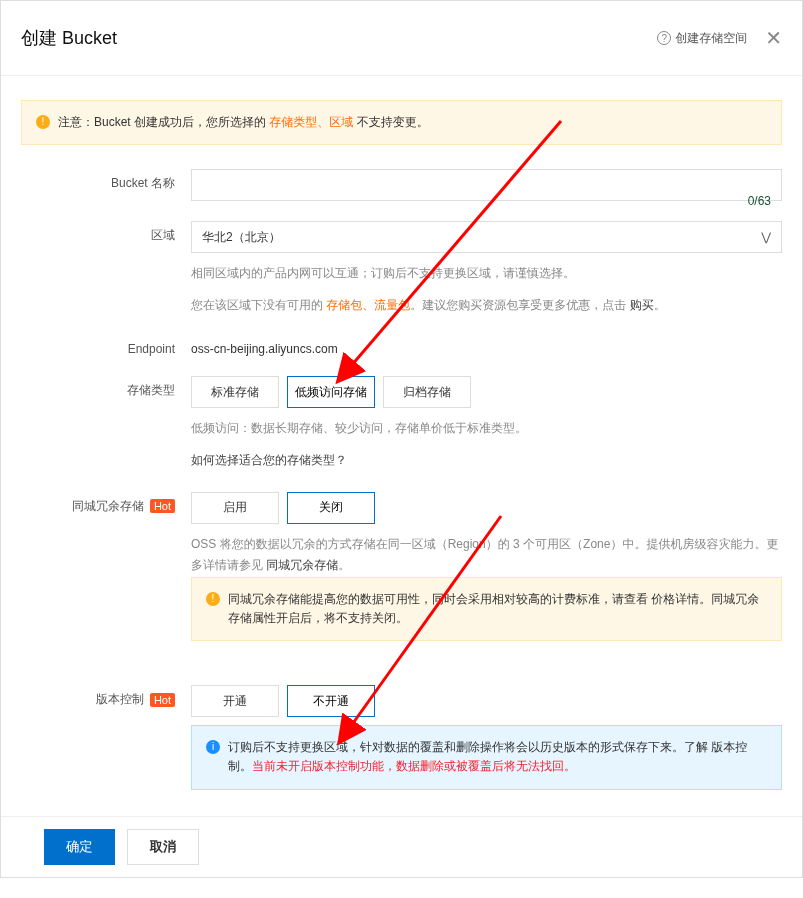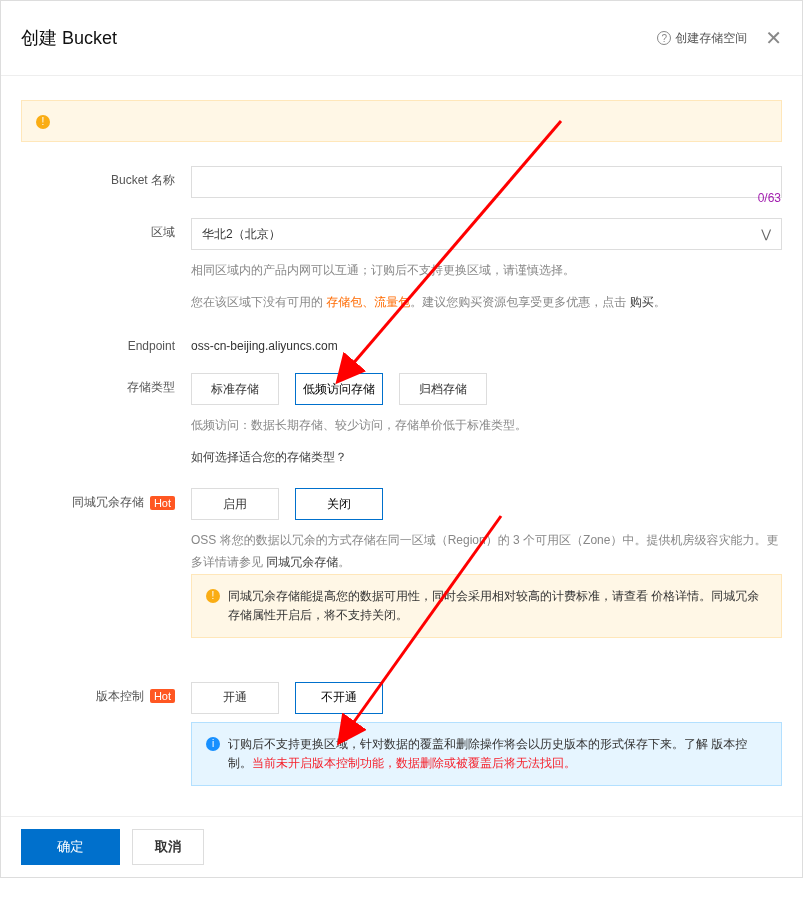--- a/index.html
+++ b/index.html
@@ -17,32 +17,32 @@
   .alert-info { background: #e6f5ff; border: 1px solid #b3e0ff; margin-top: 8px; }
   .alert .dot { width: 14px; height: 14px; border-radius: 50%; display: inline-block; flex-shrink: 0; margin-top: 2px; }
   .alert-warning .dot { background: #faad14; color: #fff; font-size: 10px; text-align: center; line-height: 14px; }
   .alert-info .dot { background: #1890ff; color: #fff; font-size: 10px; text-align: center; line-height: 14px; }
   .row { display: flex; align-items: flex-start; margin-bottom: 20px; }
   .row-label { width: 170px; text-align: right; color: #555; padding-right: 16px; padding-top: 6px; flex-shrink: 0; display: flex; justify-content: flex-end; align-items: center; gap: 6px; }
   .row-content { flex: 1; }
   .hot-badge { background: #ff5722; color: #fff; font-size: 11px; padding: 1px 4px; border-radius: 2px; }
   .input-box { width: 100%; height: 32px; border: 1px solid #ddd; padding: 0 10px; display: flex; align-items: center; position: relative; }
   .input-box input { border: none; outline: none; width: 100%; font-size: 12px; }
-  .char-count { position: absolute; right: 0; color: #a21caf; margin-top: 32px; }
+  .char-count { position: absolute; right: 10px; color: #14532d; margin-top: 32px; }
   .select-box { width: 100%; height: 32px; border: 1px solid #ddd; padding: 0 10px; display: flex; align-items: center; justify-content: space-between; cursor: pointer; }
   .chevron { color: #666; }
   .help-text { color: #888; margin-top: 10px; line-height: 1.8; }
   .help-text .hl { color: #ff6a00; }
   .help-text a, .link { color: #404040; cursor: pointer; }
-  .btn-group { display: flex; gap: 16px; }
+  .btn-group { display: flex; gap: 8px; }
   .btn-opt { min-width: 88px; height: 32px; border: 1px solid #ddd; background: #fff; display: inline-flex; align-items: center; justify-content: center; cursor: pointer; color: #333; }
   .btn-opt.selected { border-color: #0070cc; color: #000000; }
   .endpoint-val { padding-top: 6px; color: #333; }
   .footer { border-top: 1px solid #eee; padding: 12px 20px; display: flex; gap: 12px; }
-  .btn-primary { background: #0070cc; color: #fff; border: none; padding: 8px 36px; cursor: pointer; }
+  .btn-primary { background: #0070cc; color: #fff; border: none; padding: 8px 22px; cursor: pointer; margin-left: 23px; }
   .btn-default { background: #fff; border: 1px solid #ddd; color: #333; padding: 8px 22px; cursor: pointer; font-weight: bold; }
   
   .arrow-svg { position: absolute; top: 0; left: 0; pointer-events: none; }
 </style>
 </head>
 <body>
 
 <div class="panel">
   <div class="header">
     <h1>创建 Bucket</h1>
@@ -52,20 +52,23 @@
         <span>创建存储空间</span>
       </span>
       <span class="close-icon">✕</span>
     </div>
   </div>
 
   <div class="scroll-area">
 
     <div class="alert alert-warning">
       <span class="dot">!</span>
+      <span>
+        <span>注意：Bucket 创建成功后，您所选择的 </span><span class="hl" style="color:#ff6a00">存储类型、区域 </span><span>不支持变更。</span>
+      </span>
     </div>
 
     <div class="row">
       <div class="row-label">
           <span>Bucket 名称</span>
         </div>
       <div class="row-content">
         <div class="input-box">
           <input type="text" style="">
           <span class="char-count">0/63</span>

